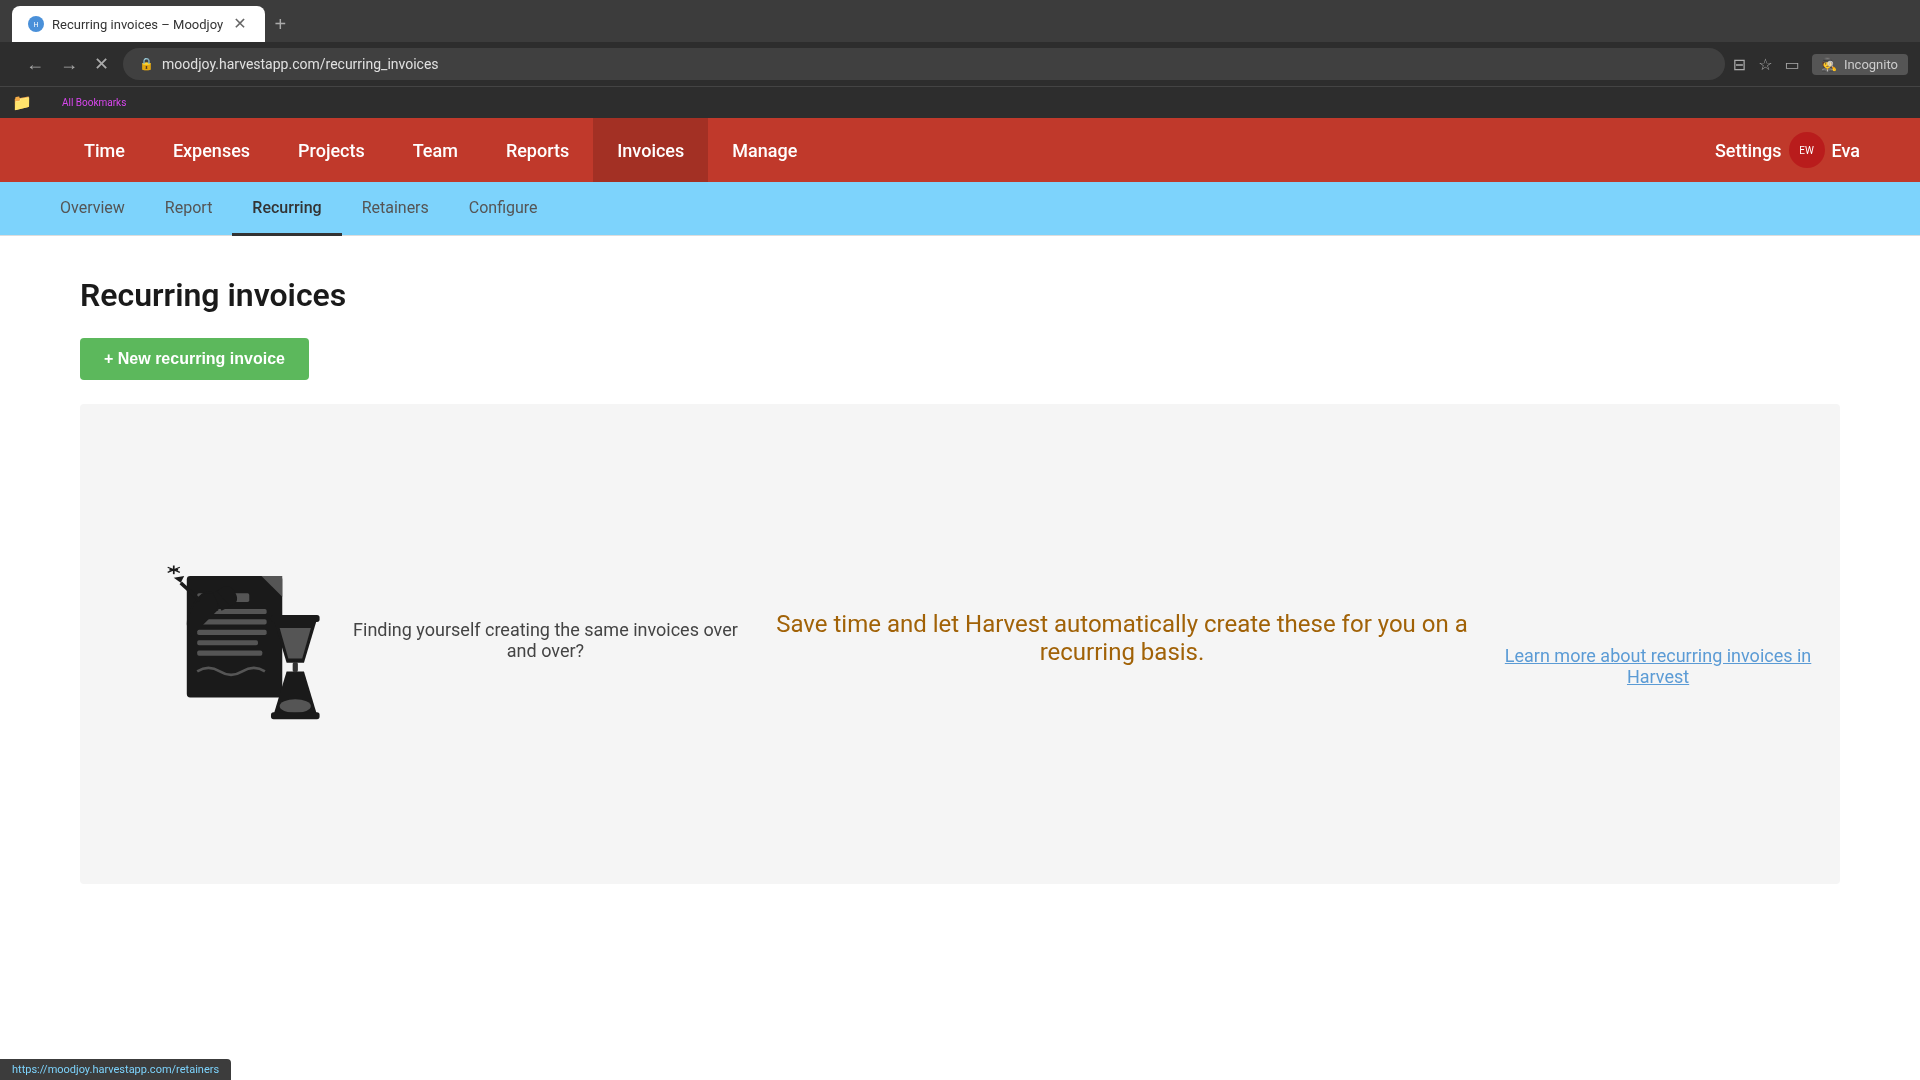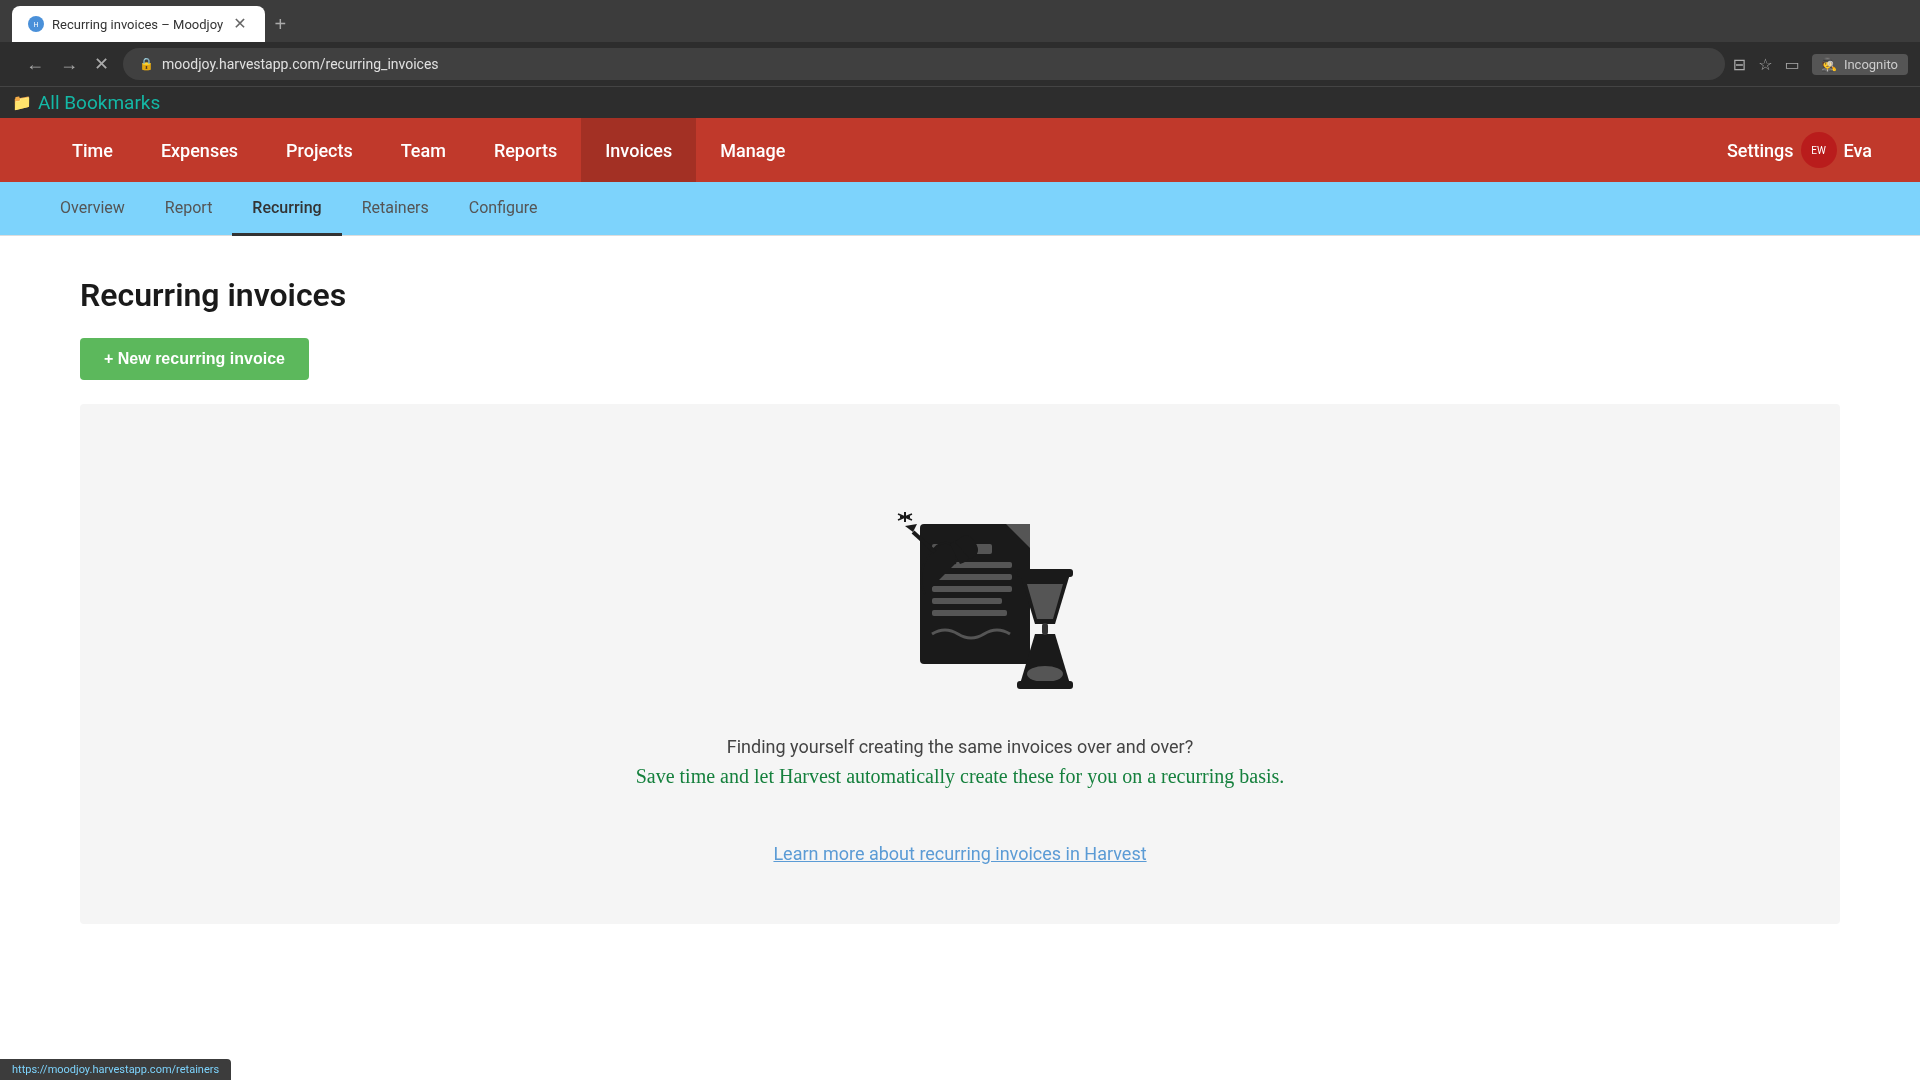--- a/index.html
+++ b/index.html
@@ -19,47 +19,47 @@
 
     .address-bar-row { display: flex; align-items: center; background: #2d2d2d; padding: 6px 12px; gap: 8px; height: 44px; }
     .address-bar { flex: 1; background: #404040; border: none; border-radius: 20px; padding: 6px 16px; color: #e0e0e0; font-size: 14px; display: flex; align-items: center; gap: 8px; height: 32px; }
     .address-bar-icon { color: #aaa; font-size: 12px; }
     .address-bar-url { color: #e0e0e0; font-size: 14px; flex: 1; }
     .address-bar-actions { display: flex; gap: 12px; align-items: center; }
     .addr-action-btn { background: none; border: none; color: #aaa; cursor: pointer; font-size: 16px; }
     .incognito-badge { display: flex; align-items: center; gap: 6px; background: #555; border-radius: 4px; padding: 3px 10px; color: #ccc; font-size: 13px; }
 
     .bookmarks-bar { background: #2d2d2d; padding: 4px 12px; border-top: 1px solid #444; height: 32px; display: flex; align-items: center; }
-    .bookmarks-label { color: #14b8a6; font-size: 19px; }
+    .bookmarks-label { color: #d946ef; font-size: 10px; margin-left: 24px; }
 
     
-    .app-header { background: #c0392b; display: flex; align-items: center; padding: 0 48px; height: 64px; }
+    .app-header { background: #c0392b; display: flex; align-items: center; padding: 0 60px; height: 64px; }
     .nav-items { display: flex; gap: 0; align-items: center; flex: 1; }
     .nav-item { color: #fff; font-size: 18px; font-weight: 500; padding: 0 24px; height: 64px; display: flex; align-items: center; cursor: pointer; text-decoration: none; }
     .nav-item.active { background: rgba(0,0,0,0.15); }
     .header-right { display: flex; align-items: center; gap: 7px; }
     .settings-link { color: #fff; font-size: 18px; font-weight: 500; cursor: pointer; }
     .user-avatar { width: 36px; height: 36px; border-radius: 50%; background: #b91c1c; display: flex; align-items: center; justify-content: center; color: #fff; font-size: 10px; font-weight: 400; }
     .user-name { color: #fff; font-size: 18px; font-weight: 500; cursor: pointer; }
 
     
     .sub-nav { border-bottom: 1px solid #ddd; padding: 0 40px; display: flex; gap: 0; background: #7dd3fc; }
     .sub-nav-item { padding: 16px 20px; font-size: 16px; color: #555; cursor: pointer; border-bottom: 3px solid transparent; margin-bottom: -1px; text-decoration: none; }
     .sub-nav-item.active { color: #333; border-bottom: 3px solid #333; font-weight: 500; }
 
     
     .main-content { padding: 40px 80px; }
     .page-title { font-size: 32px; font-weight: 600; color: #1a1a1a; margin-bottom: 24px; }
     .new-btn { background: #5cb85c; color: #fff; border: none; border-radius: 4px; padding: 12px 24px; font-size: 16px; font-weight: 600; cursor: pointer; display: inline-flex; align-items: center; gap: 6px; }
 
     
-    .empty-state { background: #f5f5f5; border-radius: 4px; margin-top: 24px; padding: 60px 20px; display: flex; flex-direction: column; align-items: center; text-align: center; min-height: 480px; }
+    .empty-state { background: #f5f5f5; border-radius: 4px; margin-top: 24px; padding: 60px 20px; display: flex; flex-direction: row; align-items: center; text-align: center; min-height: 480px; }
     .illustration { width: 280px; height: 240px; margin-bottom: 32px; }
     .empty-text-primary { font-size: 18px; color: #444; margin-bottom: 8px; }
-    .empty-text-secondary { font-size: 20px; color: #15803d; margin-bottom: 12px; font-family: Liberation Serif, serif; }
+    .empty-text-secondary { font-size: 24px; color: #a16207; margin-bottom: 12px; }
     .learn-more-link { color: #5b9bd5; font-size: 18px; text-decoration: underline; cursor: pointer; margin-top: 43px; }
 
     
     .status-bar { position: fixed; bottom: 0; left: 0; background: #3c3c3c; color: #7dd3fc; font-size: 11px; padding: 4px 12px; border-radius: 0 4px 0 0; }
   </style>
 </head>
 <body>
 
 <div class="browser-chrome">
 

